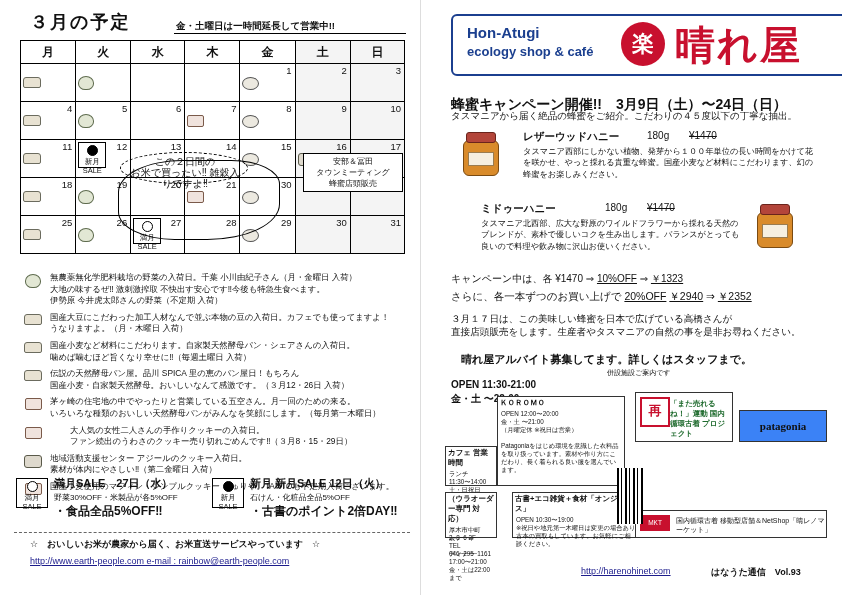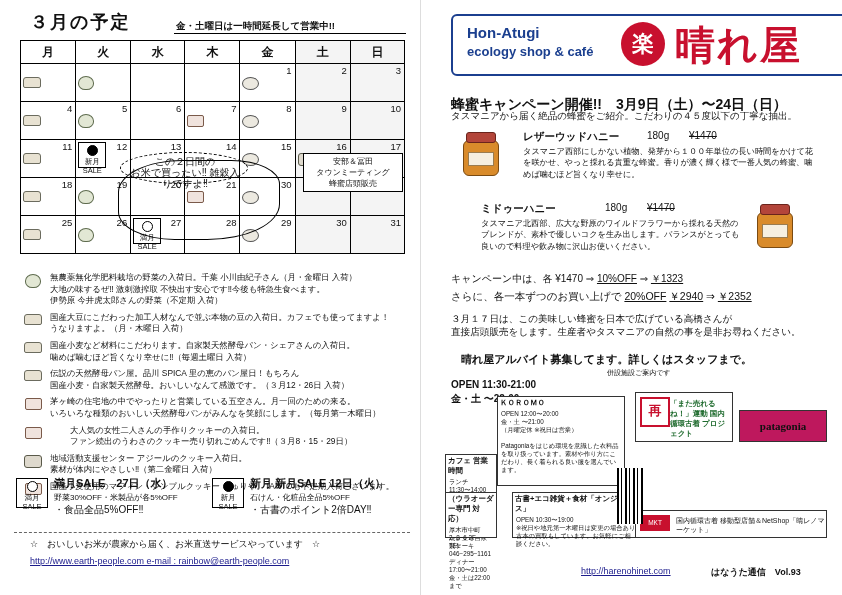--- a/index.html
+++ b/index.html
@@ -66,23 +66,23 @@
   .sale-box{position:absolute;left:16px;top:474px;width:392px;height:48px;}
   .sale-half{position:absolute;top:0;width:196px;height:48px;}
   .sale-half.l{left:0;}
   .sale-half.r{left:196px;}
   .sale-badge{
     position:absolute;left:0;top:4px;width:32px;height:30px;border:1px solid #000;
     font-size:7.5px;line-height:9px;text-align:center;padding-top:2px;box-sizing:border-box;
   }
   .sale-head{position:absolute;left:38px;top:2px;font-size:11px;font-weight:bold;}
   .sale-l1{position:absolute;left:38px;top:18px;font-size:8px;}
-  .sale-l2{position:absolute;left:38px;top:29px;font-size:10px;}
-
-  .foot-star{position:absolute;left:30px;top:538px;font-size:9px;font-weight:normal;}
+  .sale-l2{position:absolute;left:38px;top:29px;font-size:12px;font-weight:bold;}
+
+  .foot-star{position:absolute;left:30px;top:538px;font-size:9px;font-weight:bold;}
   .foot-url{position:absolute;left:30px;top:556px;font-size:9px;text-decoration:underline;color:#1c1c8c;}
   .dash-sep{position:absolute;left:14px;top:532px;width:396px;border-top:1px dashed #666;}
 
   
   .right{position:absolute;left:421px;top:0;width:421px;height:595px;}
   .logo-box{position:absolute;left:30px;top:14px;width:366px;height:58px;border:2px solid #1b3f8f;border-radius:6px;padding-left:44px;}
   .logo-en1{position:absolute;left:14px;top:8px;font-size:15px;font-weight:bold;color:#1b3f8f;}
   .logo-en2{position:absolute;left:14px;top:28px;font-size:13px;font-weight:bold;color:#1b3f8f;}
   .logo-mark{position:absolute;left:168px;top:6px;width:44px;height:44px;border-radius:50%;background:#c8102e;color:#fff;font-size:22px;font-weight:bold;text-align:center;line-height:44px;}
   .logo-jp{position:absolute;left:222px;top:2px;font-size:40px;font-weight:bold;color:#c8102e;letter-spacing:2px;}
@@ -115,25 +115,25 @@
 
   .hours{position:absolute;left:30px;top:378px;font-size:10px;font-weight:bold;line-height:14px;}
   .mini-label{position:absolute;left:186px;top:368px;font-size:7px;}
 
   .boxes{position:absolute;left:24px;top:392px;width:380px;}
   .mbox{position:absolute;border:1px solid #333;background:#fff;}
   .mbox .bt{font-size:7.5px;font-weight:bold;padding:1px 2px;}
   .mbox .bb{font-size:6.3px;line-height:8px;padding:1px 3px 2px 3px;}
 
   .box-koromo{left:52px;top:4px;width:126px;height:88px;}
-  .box-cafe{left:0px;top:62px;width:50px;height:38px;font-size:6.5px;}
+  .box-cafe{left:0px;top:54px;width:50px;height:38px;font-size:6.5px;}
   .box-earth{left:67px;top:100px;width:126px;height:44px;}
   .box-addr{left:0px;top:100px;width:50px;height:44px;}
   .box-green{left:190px;top:0px;width:96px;height:48px;}
-  .box-pata{left:294px;top:18px;width:86px;height:30px;background:#be185d;}
+  .box-pata{left:294px;top:18px;width:86px;height:30px;background:#3b82f6;}
   .box-market{left:190px;top:118px;width:190px;height:26px;}
   .pat-word{font-size:11px;font-weight:bold;text-align:center;line-height:30px;font-family:"Liberation Serif",serif;}
   .green-ico{position:absolute;left:4px;top:4px;width:26px;height:26px;border:2px solid #c8102e;color:#c8102e;font-size:13px;font-weight:bold;text-align:center;line-height:24px;}
   .green-t{position:absolute;left:34px;top:6px;font-size:7.5px;line-height:10px;font-weight:bold;color:#1f6b2e;}
   .mk-ico{position:absolute;left:4px;top:4px;width:30px;height:16px;background:#c8102e;color:#fff;font-size:6.5px;text-align:center;line-height:16px;}
   .mk-t{position:absolute;left:40px;top:5px;font-size:7px;line-height:9px;}
 
   .barcode{position:absolute;left:196px;top:468px;width:26px;height:56px;background:
     repeating-linear-gradient(90deg,#000 0 2px,#fff 2px 4px,#000 4px 5px,#fff 5px 8px);}
   .rt-foot-url{position:absolute;left:160px;top:566px;font-size:9px;text-decoration:underline;color:#1c1c8c;}
@@ -350,21 +350,21 @@
 
     <div class="prod prod1">
       <div class="jarA">
         <div class="jar-body"></div>
           <div class="jar-lid"></div>
           <div class="jar-label"></div>
       </div>
       <div class="p-name">レザーウッドハニー</div>
       <div class="p-weight">180g</div>
       <div class="p-price">¥1470</div>
-      <div class="p-desc" style="white-space: pre-line;">タスマニア西部にしかない植物、発芽から１００年単位の長い時間をかけて花を咲かせ、やっと採れる貴重な蜂蜜。香りが濃く輝く様で一番人気の蜂蜜、噛めば噛むほど旨くなり幸せに。</div>
+      <div class="p-desc" style="white-space: pre-line;">タスマニア西部にしかない植物、発芽から１００年単位の長い時間をかけて花を咲かせ、やっと採れる貴重な蜂蜜。国産小麦など材料にこだわります、幻の蜂蜜をお楽しみください。</div>
     </div>
 
     <div class="prod prod2">
       <div class="jarA">
         <div class="jar-body"></div>
           <div class="jar-lid"></div>
           <div class="jar-label"></div>
       </div>
       <div class="p-name">ミドゥーハニー</div>
       <div class="p-weight">180g</div>

